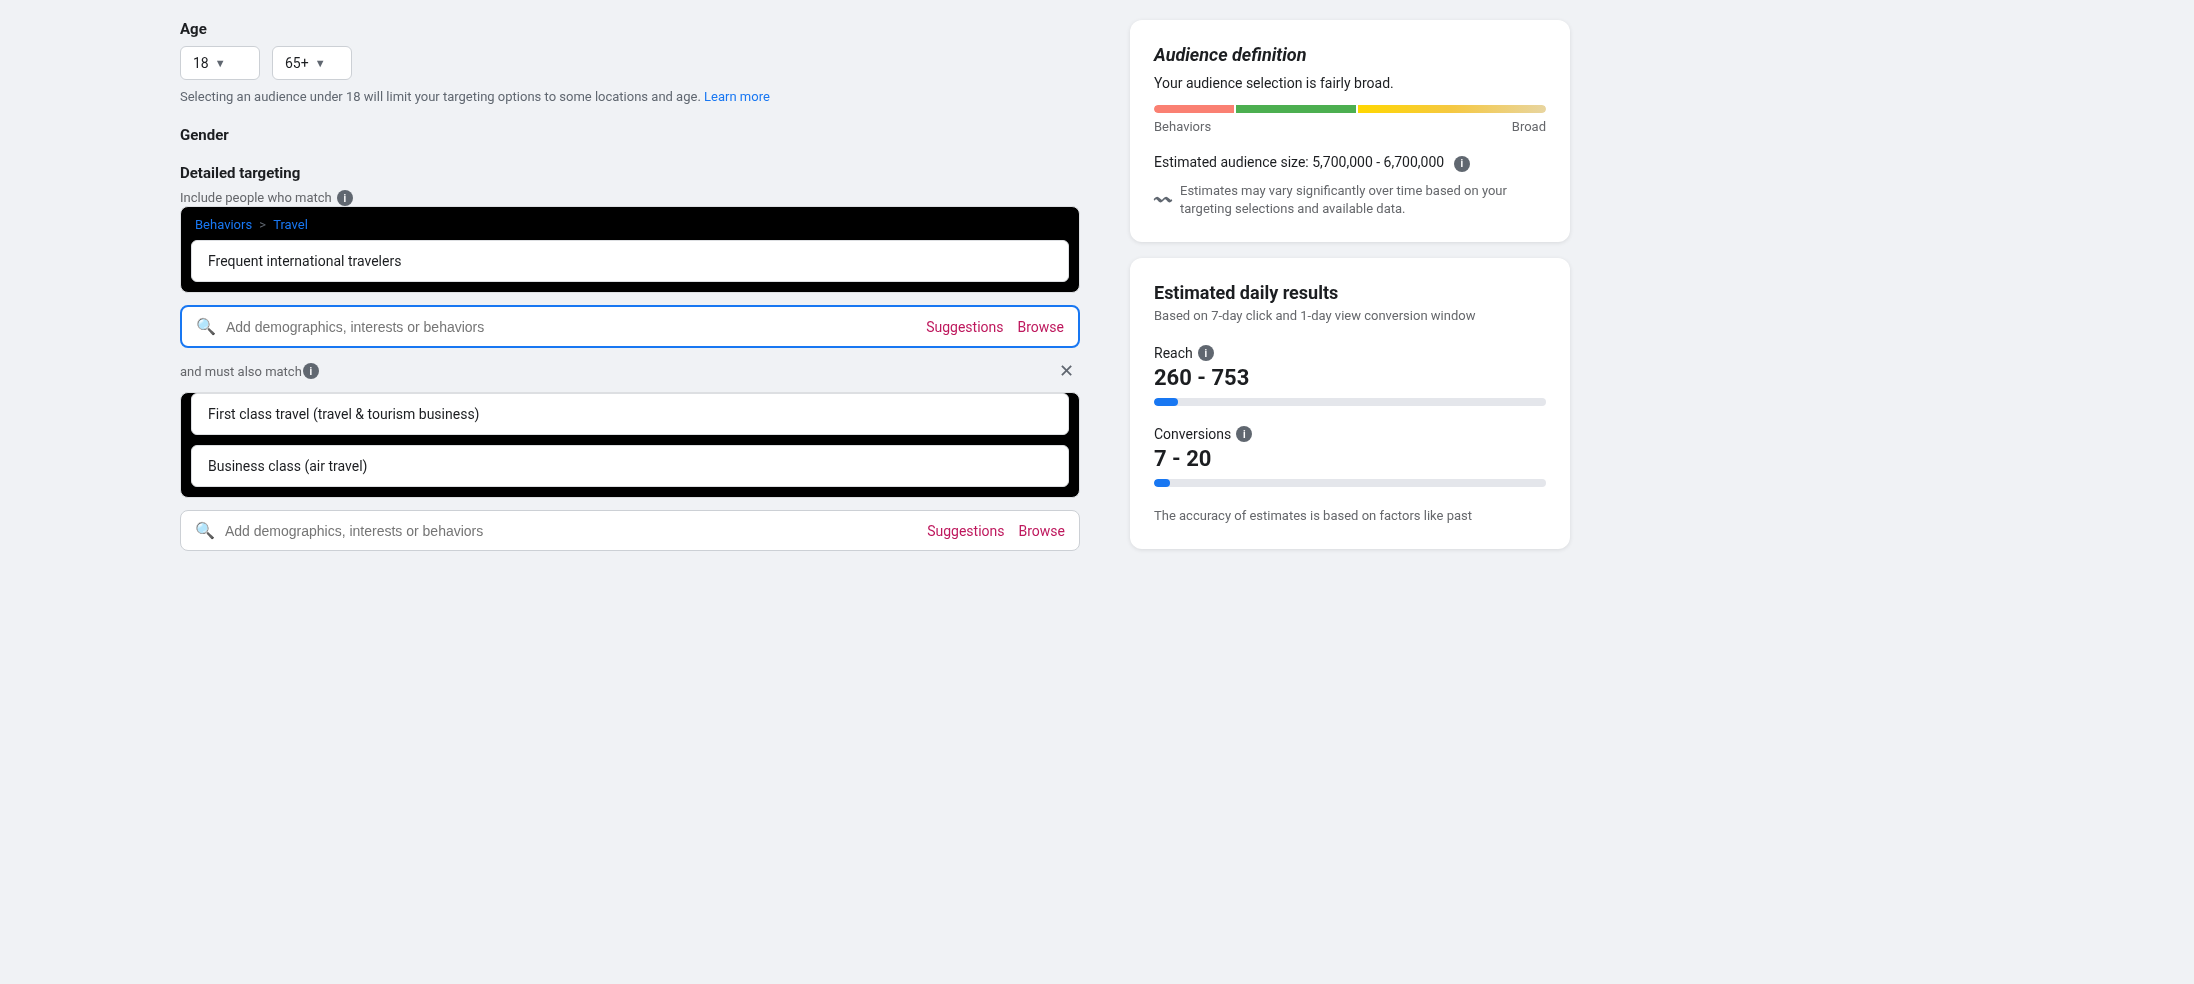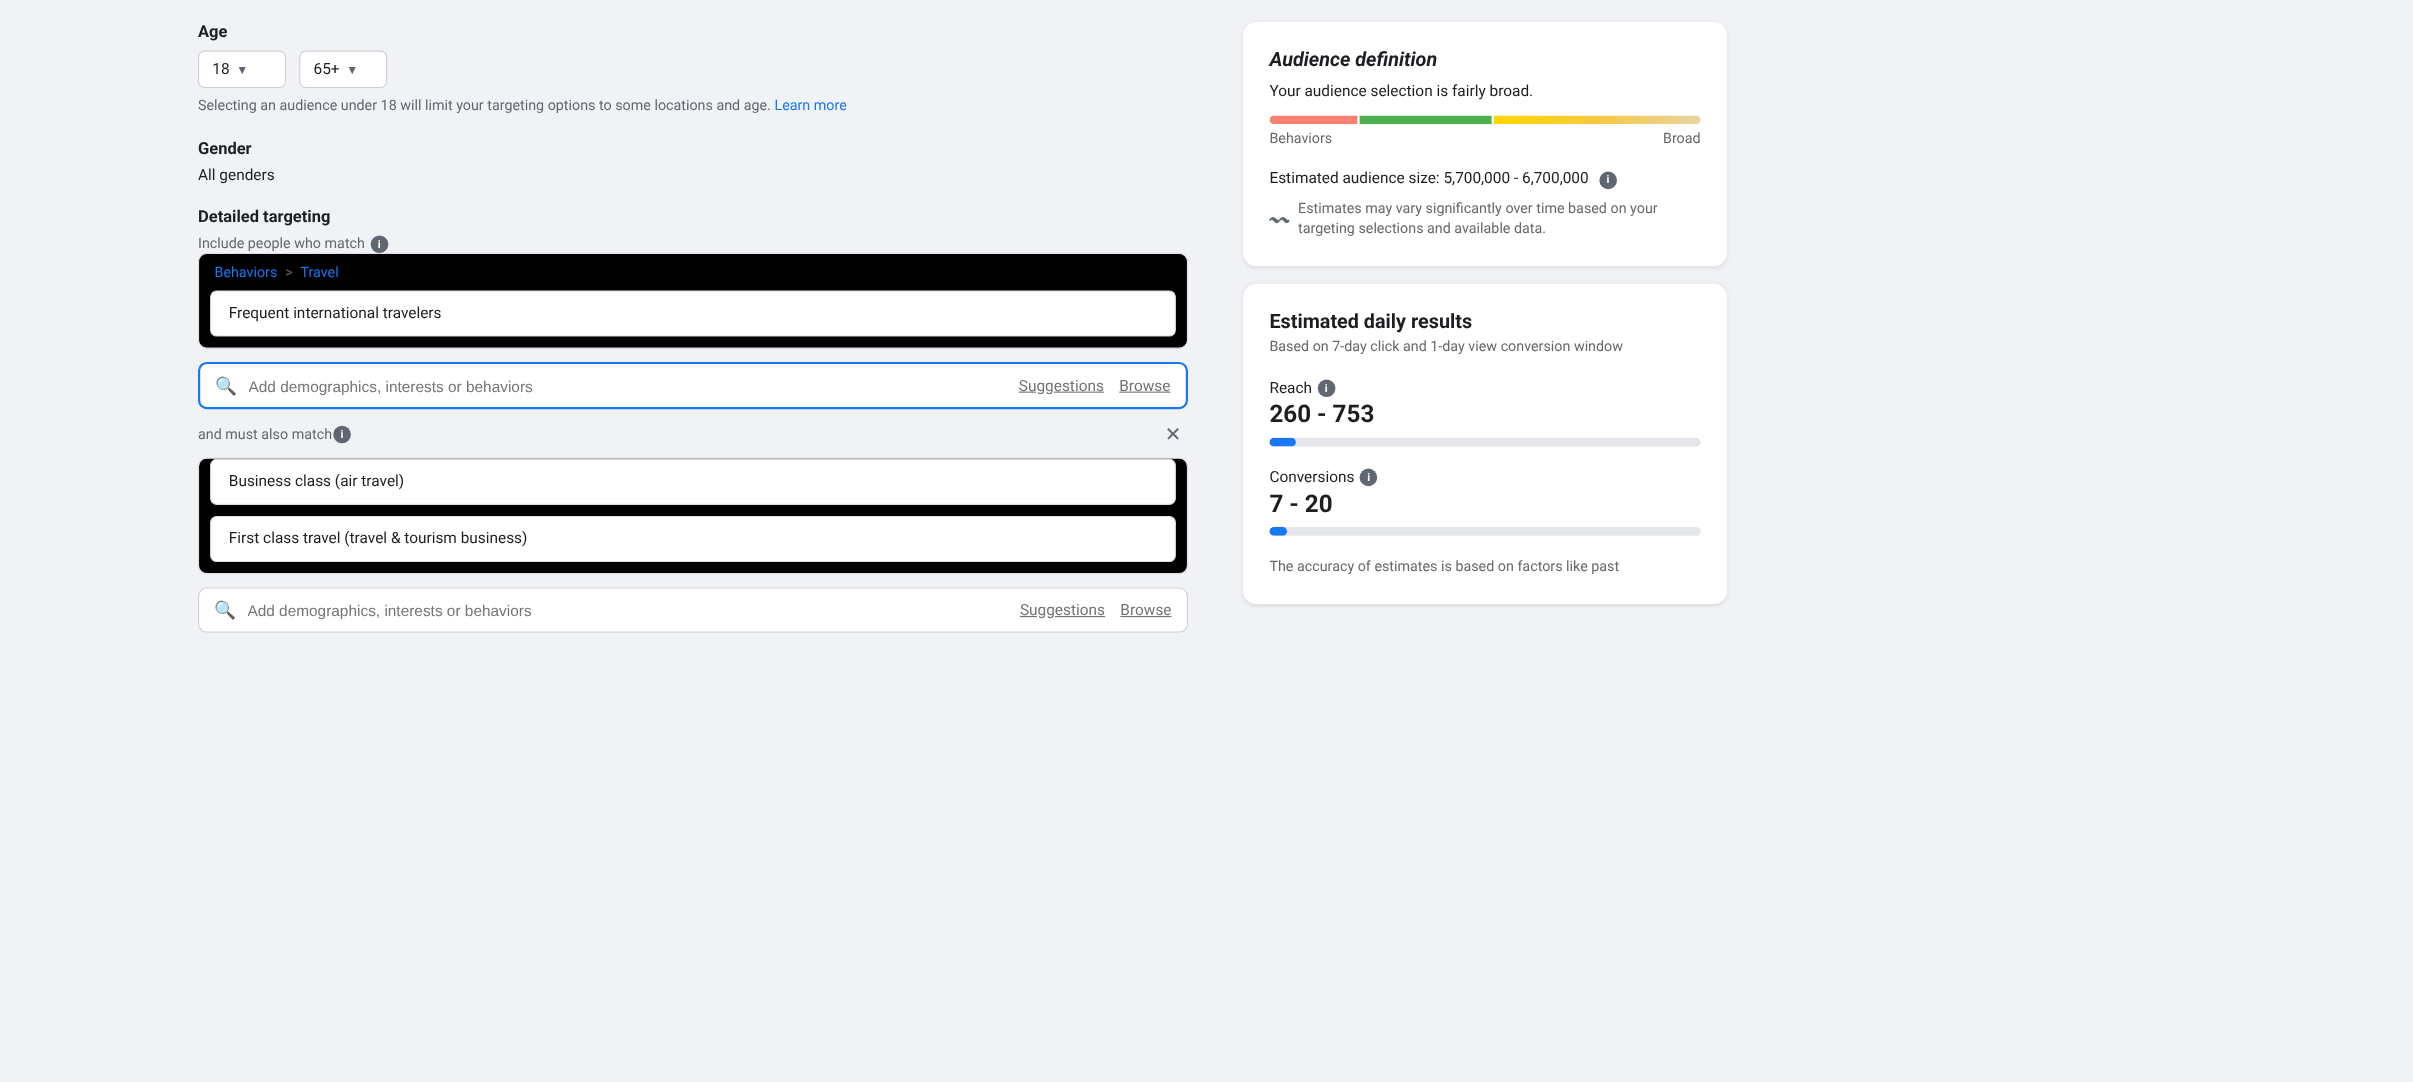--- a/index.html
+++ b/index.html
@@ -157,27 +157,26 @@
       outline: none;
       font-size: 14px;
       color: #606770;
       background: transparent;
     }
     .search-actions {
       display: flex;
       gap: 14px;
     }
     .search-action-btn {
-      color: #737373;
+      color: #be185d;
       font-size: 14px;
       cursor: pointer;
       background: none;
       border: none;
       font-family: inherit;
-      text-decoration: underline;
     }
 
     
     .must-match-header {
       display: flex;
       align-items: center;
       justify-content: space-between;
       margin-bottom: 10px;
     }
     .must-match-label {
@@ -339,21 +338,20 @@
         <span class="dropdown-arrow">▼</span>
       </div>
     </div>
     <div class="age-info">
       <span>Selecting an audience under 18 will limit your targeting options to some locations and age.</span>
       <a href="#">Learn more</a>
     </div>
 
     <div class="gender-section">
       <div class="section-label">Gender</div>
-      <div class="gender-value">All genders</div>
     </div>
 
     <div class="detailed-targeting-section">
       <div class="section-label">Detailed targeting</div>
 
       <div class="include-match-label">
         <span>Include people who match</span>
         <span class="info-icon">i</span>
       </div>
 
@@ -377,22 +375,22 @@
 
       <div class="must-match-header">
         <div class="must-match-label">
           <span>and must also match</span>
           <span class="info-icon">i</span>
         </div>
         <button class="close-btn">✕</button>
       </div>
 
       <div class="targeting-group">
+        <div class="targeting-item">First class travel (travel &amp; tourism business)</div>
         <div class="targeting-item">Business class (air travel)</div>
-        <div class="targeting-item">First class travel (travel &amp; tourism business)</div>
       </div>
 
       <div class="search-box unfocused">
         <span class="search-icon">🔍</span>
         <input class="search-input" type="text" placeholder="Add demographics, interests or behaviors" style="">
         <div class="search-actions">
           <button class="search-action-btn">Suggestions</button>
           <button class="search-action-btn">Browse</button>
         </div>
       </div>

